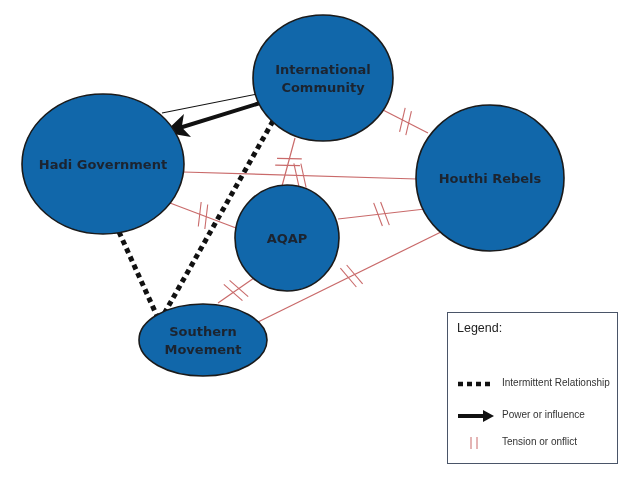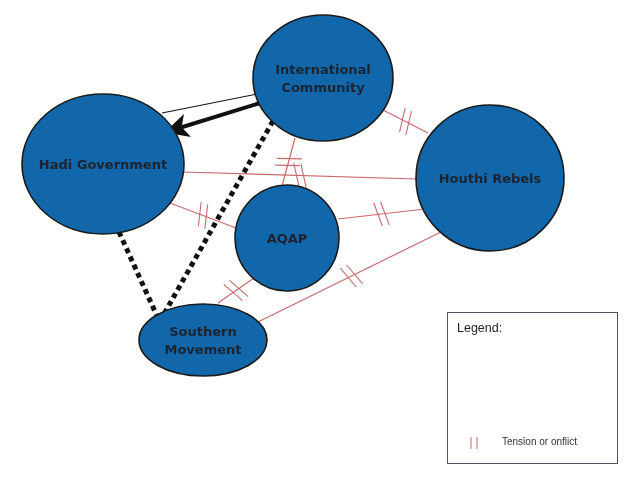--- a/index.html
+++ b/index.html
@@ -93,21 +93,34 @@
         <text x="203" y="336" text-anchor="middle" class="node-label">Southern</text>
         <text x="203" y="354" text-anchor="middle" class="node-label">Movement</text>
       </g>
     </g>
 </svg>
 
 <div class="legend">
   <div class="legend-title">Legend:</div>
 
 
+  <div class="legend-row" style="top:62px;">
+    <svg class="legend-sample" width="40" height="18">
+      <line x1="0" y1="9" x2="36" y2="9" stroke="#111" stroke-width="4.5" stroke-dasharray="5,4"></line>
+    </svg>
+    <span class="legend-text">Intermittent Relationship</span>
+  </div>
 
+  <div class="legend-row" style="top:94px;">
+    <svg class="legend-sample" width="40" height="18">
+      <line x1="0" y1="9" x2="28" y2="9" stroke="#111" stroke-width="4"></line>
+      <polygon points="25,3 36,9 25,15" fill="#111"></polygon>
+    </svg>
+    <span class="legend-text">Power or influence</span>
+  </div>
 
   <div class="legend-row" style="top:121px;">
     <svg class="legend-sample" width="40" height="18">
       <line x1="13" y1="3" x2="13" y2="15" stroke="#c96a6a" stroke-width="1"></line>
       <line x1="19" y1="3" x2="19" y2="15" stroke="#c96a6a" stroke-width="1"></line>
     </svg>
     <span class="legend-text">Tension or onflict</span>
   </div>
 </div>
 

